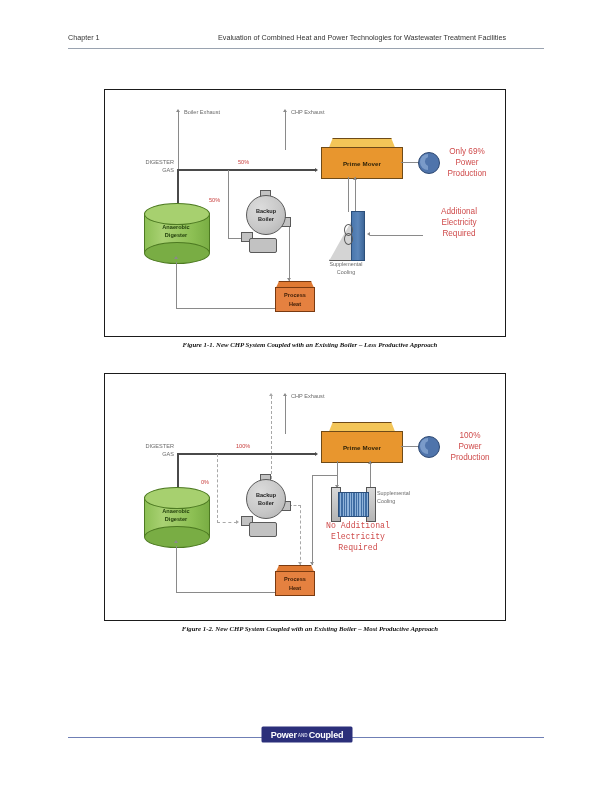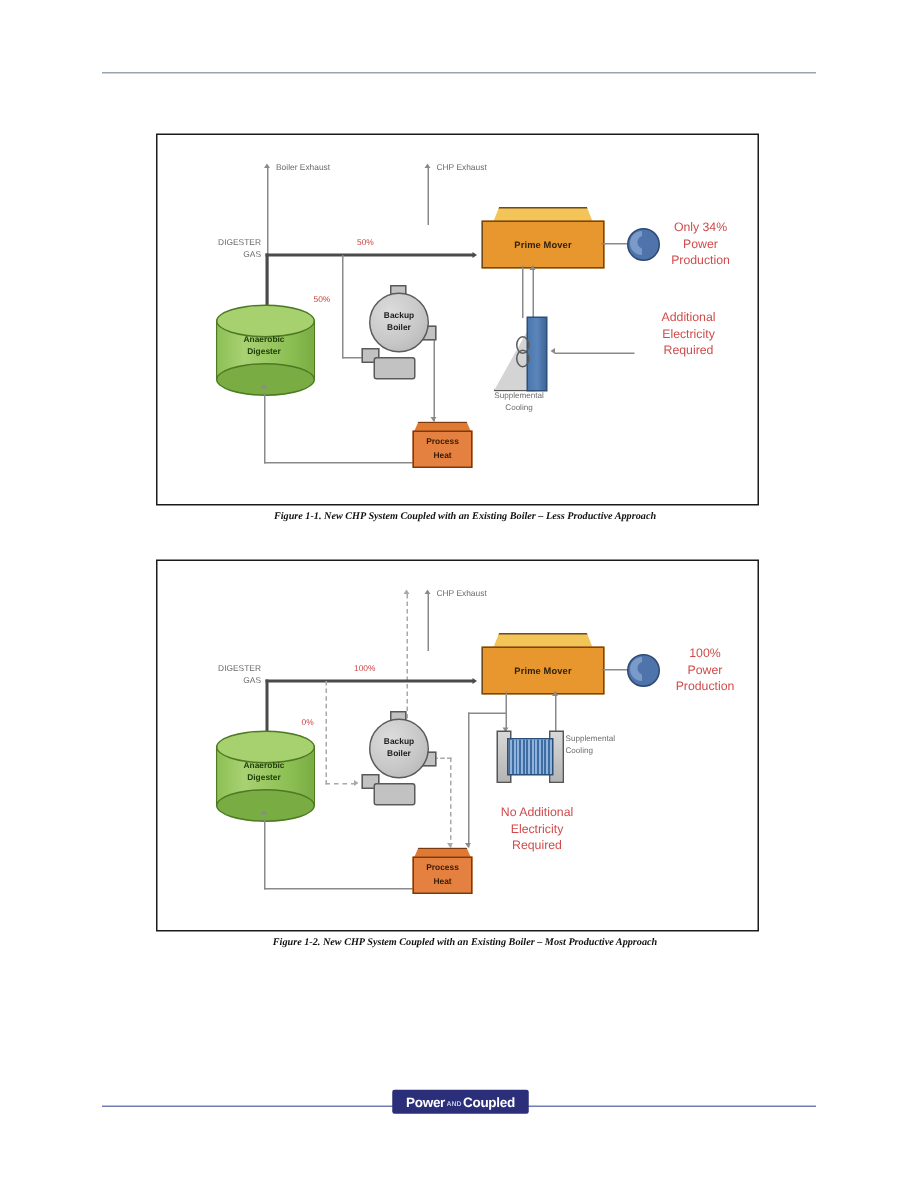--- a/index.html
+++ b/index.html
@@ -313,20 +313,24 @@
     color: #6b6b6b;
     line-height: 1.45;
     text-align: center;
   }
 </style>
 </head>
 <body>
 
 <div class="page">
 
+  <div class="header">
+    <span class="chapter">Chapter 1</span>
+    <span class="doctitle">Evaluation of Combined Heat and Power Technologies for Wastewater Treatment Facilities</span>
+  </div>
   <div class="header-rule"></div>
 
   <div class="figframe" id="fig1-frame">
 
     <div class="ar-up" style="left:70.6px; top:19px;"></div>
     <div class="ln" style="left:72.5px; top:22px; width:1px; height:108px;"></div>
     <div class="lbl-gray" style="left:79px; top:18px;">Boiler Exhaust</div>
 
     <div class="ar-up" style="left:177.6px; top:19px;"></div>
     <div class="ln" style="left:179.5px; top:22px; width:1px; height:38px;"></div>
@@ -378,21 +382,21 @@
 
     <div class="prime-lid-inner" style="left:223px; top:48px; width:66px; height:10px;
         clip-path: polygon(7% 0%, 93% 0%, 100% 100%, 0% 100%);"></div>
     <div class="prime-body" style="left:216px; top:57px; width:80px; height:30px;">
       <span>Prime Mover</span>
     </div>
 
     <div class="ln" style="left:296px; top:71.5px; width:18px; height:1px;"></div>
     <div class="gen" style="left:313px; top:62px;"></div>
     <div class="lbl-red" style="left:327px; top:56px; width:70px;">
-      <span>Only 34%</span><br>
+      <span>Only 69%</span><br>
       <span>Power</span><br>
       <span>Production</span>
     </div>
 
     <div class="ln" style="left:243px; top:87px; width:1px; height:35px;"></div>
     <div class="ln" style="left:250px; top:87px; width:1px; height:35px;"></div>
     <div class="ar-up" style="left:248px; top:87px;"></div>
 
     <div class="cool-tri" style="left:224px; top:121px; width:26px; height:48px;
         clip-path: polygon(100% 0%, 100% 100%, 0% 100%);"></div>
@@ -497,21 +501,21 @@
     <div class="hx-core" style="left:233px; top:118px; width:29px; height:23px;"></div>
     <div class="lbl-sc" style="left:272px; top:116px; width:56px; text-align:left;">
       <span>Supplemental</span><br>
       <span>Cooling</span>
     </div>
 
     <div class="ln" style="left:207px; top:101px; width:26px; height:1px;"></div>
     <div class="ln" style="left:207px; top:101px; width:1px; height:90px;"></div>
     <div class="ar-down" style="left:204.6px; top:188px;"></div>
 
-    <div class="lbl-red" style="left:203px; top:162px; width:100px;">
+    <div class="lbl-red" style="left:203px; top:146px; width:100px;font-family:Liberation Mono, monospace;">
       <span>No Additional</span><br>
       <span>Electricity</span><br>
       <span>Required</span>
     </div>
 
     <div class="ph-lid" style="left:170px; top:191px; width:38px; height:7px;
         clip-path: polygon(10% 0%, 90% 0%, 100% 100%, 0% 100%);"></div>
     <div class="ph-body" style="left:170px; top:197px; width:38px; height:23px;">
       <span>
         <span>Process</span><br>

